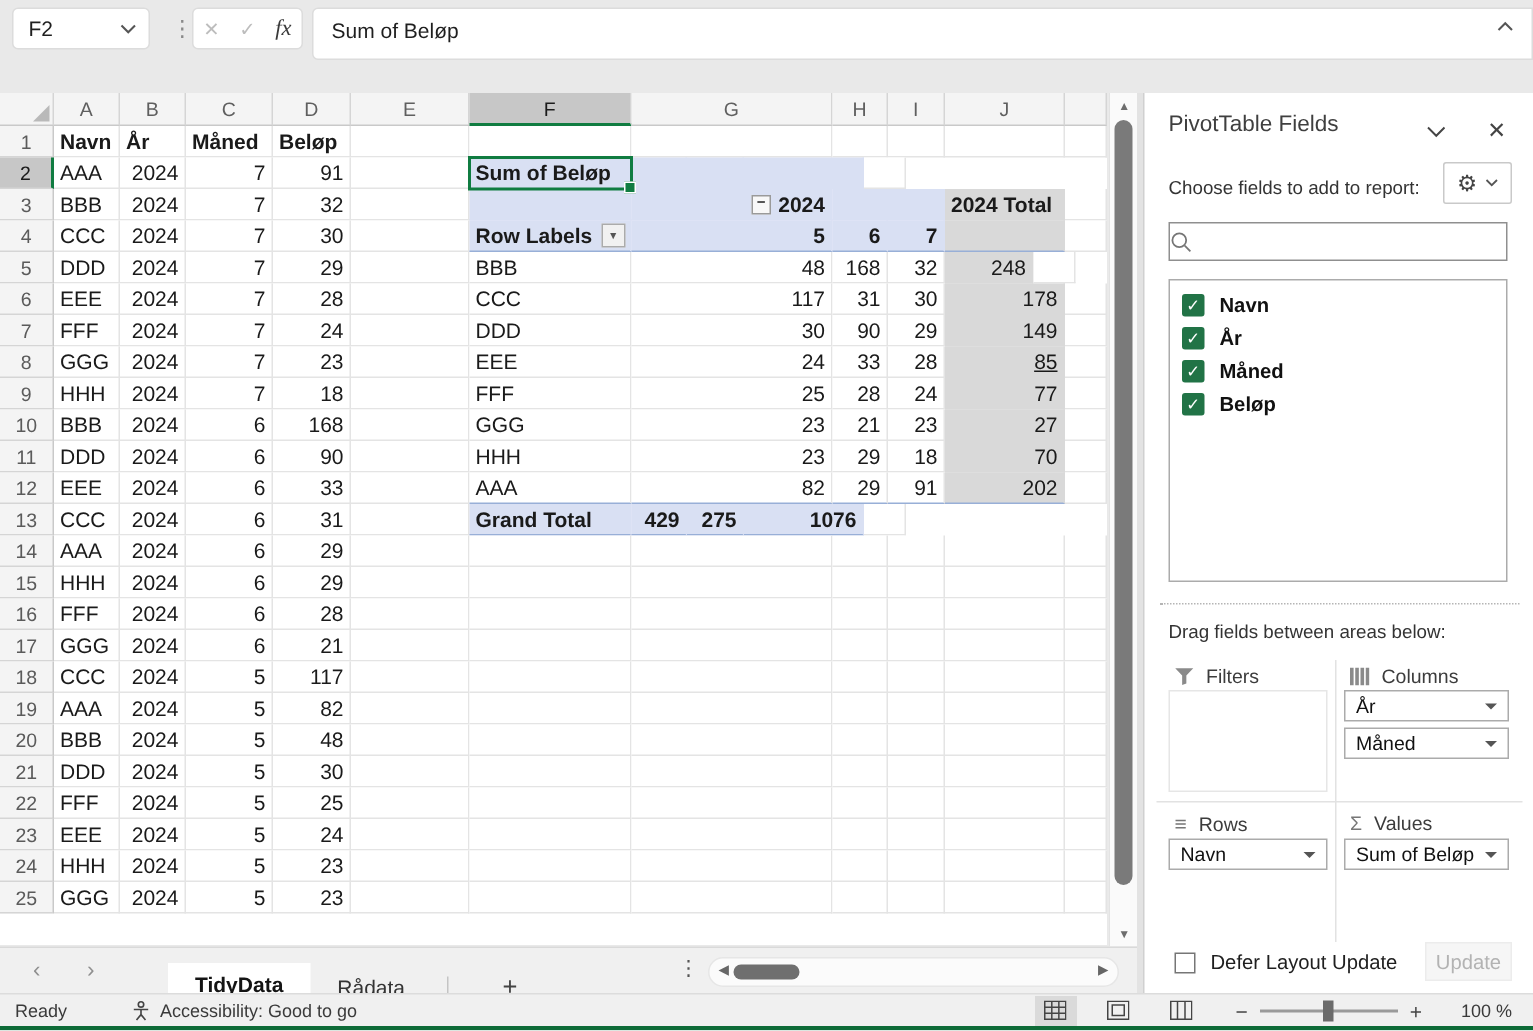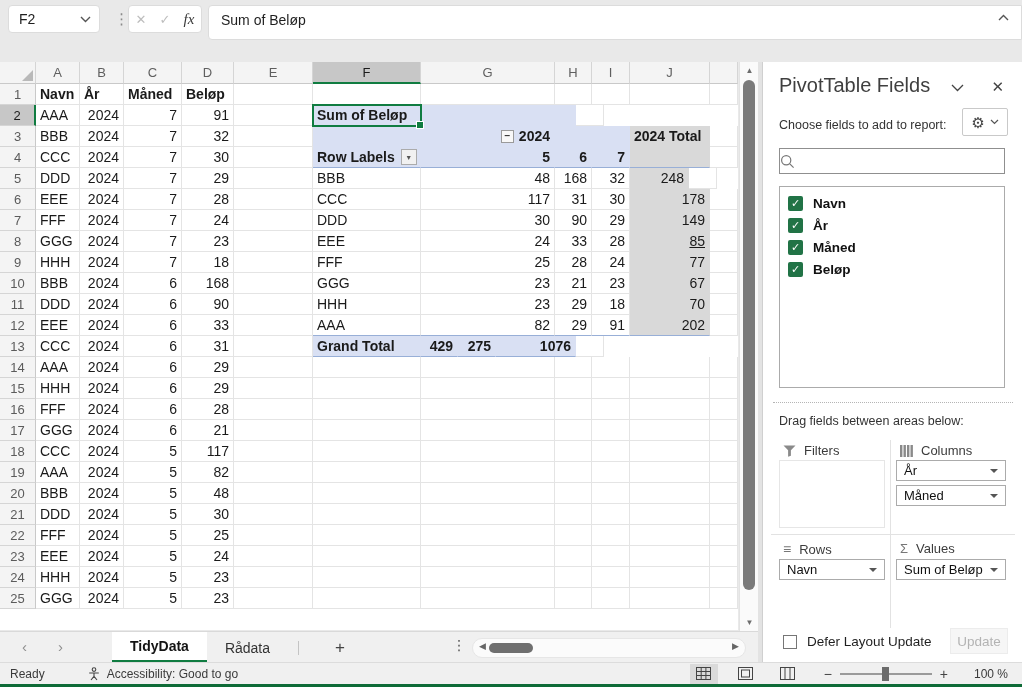--- a/index.html
+++ b/index.html
@@ -45,21 +45,21 @@
           display:flex;align-items:center;justify-content:center;font-size:10px;color:#333;line-height:1;}
   #selbox{position:absolute;left:312px;top:42px;width:110px;height:23px;border:2px solid #107C41;box-sizing:border-box;pointer-events:none;}
   #selbox .handle{position:absolute;right:-4px;bottom:-4px;width:6px;height:6px;background:#107C41;border:1px solid #fff;}
   
   #vscroll{position:absolute;left:739px;top:62px;width:19px;height:569px;background:#FAFAFA;border-left:1px solid #E3E3E3;box-sizing:border-box;}
   #vscroll .arr{position:absolute;left:0;width:19px;height:16px;display:flex;align-items:center;justify-content:center;font-size:8px;color:#6d6d6d;}
   #vthumb{position:absolute;left:3px;top:18px;width:12px;height:510px;background:#7A7A7A;border-radius:6px;}
   
   #panel-sep{position:absolute;left:758px;top:62px;width:4px;height:600px;background:#E3E3E3;}
   #panel{position:absolute;left:762px;top:62px;width:260px;height:600px;background:#fff;border-left:1px solid #D0D0D0;box-sizing:border-box;}
-  #panel .ptitle{position:absolute;left:16px;top:12px;font-size:20px;color:#3f3f3f;}
+  #panel .ptitle{position:absolute;left:16px;top:12px;font-size:15px;color:#3f3f3f;}
   #panel .pchev{position:absolute;right:58px;top:22px;}
   #panel .pclose{position:absolute;right:18px;top:16px;font-size:15px;color:#444;}
   #panel .choose{position:absolute;left:16px;top:56px;font-size:12.5px;color:#333;}
   .gearbtn{position:absolute;right:14px;top:46px;width:46px;height:28px;background:#fff;border:1px solid #C9C9C9;border-radius:2px;
            box-sizing:border-box;display:flex;align-items:center;justify-content:center;gap:5px;}
   .gearbtn .gear{font-size:15px;color:#444;line-height:1;}
   .searchbox{position:absolute;left:16px;top:86px;width:226px;height:26px;border:1px solid #8F8F8F;box-sizing:border-box;
              display:flex;align-items:center;background:#fff;}
   .searchbox input{border:none;outline:none;flex:1;font-size:13px;color:#333;padding-left:8px;font-family:"Liberation Sans",sans-serif;background:transparent;}
   .searchbox input::placeholder{color:#767676;opacity:1;}
@@ -79,21 +79,21 @@
   .vdiv{position:absolute;left:127px;top:378px;width:1px;height:188px;background:#E2E2E2;}
   .hdiv{position:absolute;left:8px;top:472px;width:244px;height:1px;background:#E2E2E2;}
   .deferrow{position:absolute;left:20px;top:572px;display:flex;align-items:center;}
   .defercb{width:14px;height:14px;border:1px solid #767676;box-sizing:border-box;background:#fff;flex:none;}
   .deferlbl{margin-left:10px;font-size:13.5px;color:#1f1f1f;}
   .updatebtn{position:absolute;right:14px;top:566px;width:58px;height:26px;background:#F6F6F6;border:1px solid #ECECEC;
              color:#B3B3B3;font-size:13.5px;font-family:"Liberation Sans",sans-serif;}
   
   #tabbar{position:absolute;left:0;top:631px;width:758px;height:31px;background:#F0F0F0;border-top:1px solid #D9D9D9;box-sizing:border-box;}
   .tnav{position:absolute;top:6px;font-size:15px;color:#8f8f8f;}
-  #tabs{position:absolute;left:112px;top:0;display:flex;height:31px;}
+  #tabs{position:absolute;left:112px;top:10px;display:flex;height:31px;}
   .sheettab{padding:0 18px;display:flex;align-items:center;font-size:14px;color:#333;box-sizing:border-box;height:31px;}
   .sheettab.active{background:#fff;font-weight:bold;color:#141414;border-bottom:3px solid #107C41;}
   .tabdiv{width:1px;height:14px;background:#C4C4C4;margin:9px 10px 0 10px;}
   .addsheet{margin:0 0 0 26px;display:flex;align-items:center;font-size:17px;color:#444;}
   .tdots{position:absolute;left:452px;top:5px;color:#555;font-size:14px;}
   .hscroll{position:absolute;left:472px;top:6px;width:274px;height:20px;background:#FBFBFB;border-radius:10px;border:1px solid #E6E6E6;box-sizing:border-box;}
   .hscroll .ha{position:absolute;top:2px;font-size:9px;color:#666;}
   #hthumb{position:absolute;left:16px;top:4px;width:44px;height:10px;background:#6F6F6F;border-radius:5px;}
   
   #statusbar{position:absolute;left:0;top:662px;width:1022px;height:22px;background:#F0F0F0;border-top:1px solid #DCDCDC;box-sizing:border-box;
@@ -437,21 +437,21 @@
         <div class="cell right" style="width: 134px;">
           <span>23</span>
         </div>
         <div class="cell right" style="width: 37px;">
           <span>21</span>
         </div>
         <div class="cell right" style="width: 38px;">
           <span>23</span>
         </div>
         <div class="cell pvg right" style="width: 80px;">
-          <span>67</span>
+          <span>27</span>
         </div>
         <div class="cell" style="width: 28px;"></div>
       </div>
       <div class="grow">
         <div class="rowhdr">11</div>
         <div class="cell" style="width: 44px;">
           <span>DDD</span>
         </div>
         <div class="cell right" style="width: 44px;">
           <span>2024</span>

